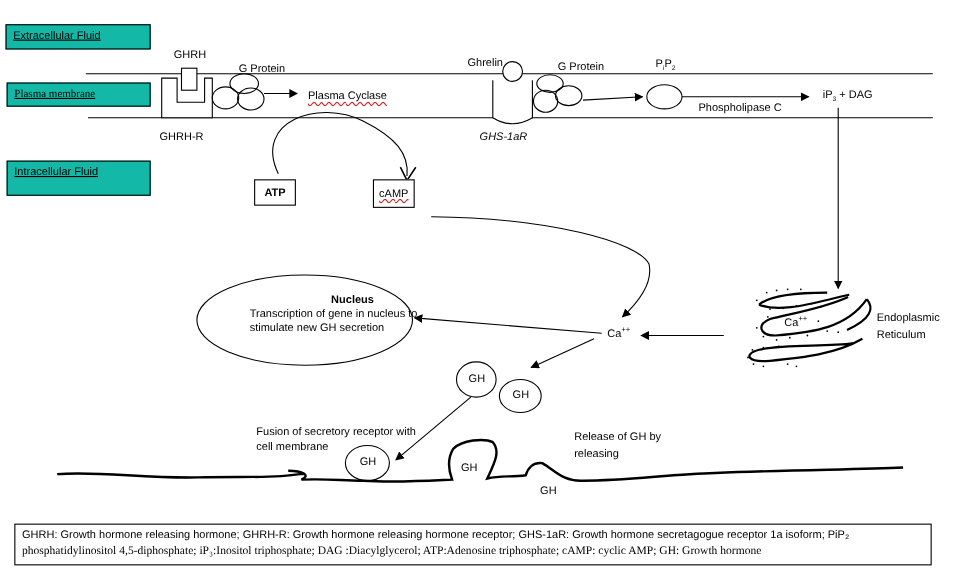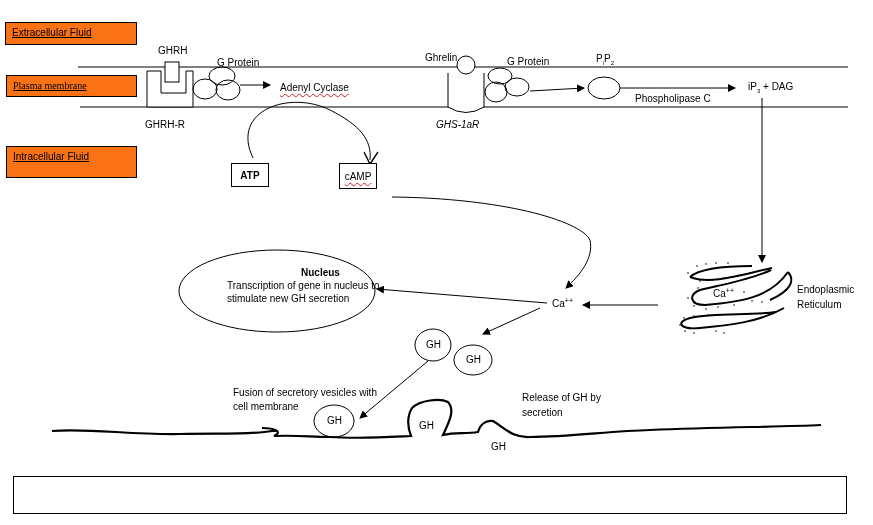--- a/index.html
+++ b/index.html
@@ -1,20 +1,20 @@
 <!DOCTYPE html>
 <html><head>
 <meta charset="utf-8">
 <style>
   html, body { margin: 0; padding: 0; background: #ffffff; }
   body { width: 873px; height: 525px; position: relative; overflow: hidden;
          font-family: "Liberation Sans", "DejaVu Sans", sans-serif; color: #000; }
   svg#diagram { position: absolute; left: 0; top: 0; }
   .lbl { position: absolute; font-size: 10px; white-space: nowrap; line-height: 12px; }
-  .boxlbl { position: absolute; border: 1px solid #000; background: #f97316; font-size: 10px;
+  .boxlbl { position: absolute; border: 1px solid #000; background: #14b8a6; font-size: 10px;
             line-height: 12px; padding: 0; box-sizing: border-box; }
   .boxlbl span { position: absolute; left: 6px; top: 4px; text-decoration: underline; }
   .smallbox { position: absolute; border: 1px solid #000; box-sizing: border-box; font-size: 10px;
               display: flex; align-items: center; justify-content: center; background: #fff; }
   .squig { text-decoration: underline wavy #d02020; text-decoration-thickness: 1px; text-underline-offset: 2px; }
   .legend { position: absolute; left: 13px; top: 476px; width: 834px; height: 38px; border: 1px solid #000;
             box-sizing: border-box; font-size: 10px; line-height: 15px; padding: 2px 6px; }
   .legend .l2 { font-family: "Liberation Serif", serif; font-size: 10.5px; }
   .sup { font-size: 7px; vertical-align: super; line-height: 0; }
   .sub { font-size: 6px; vertical-align: sub; line-height: 0; }
@@ -130,21 +130,21 @@
 <div class="boxlbl" style="left:6px;top:75px;width:131px;height:22px;font-family:Liberation Serif, serif;">
   <span>Plasma membrane</span>
 </div>
 <div class="boxlbl" style="left:6px;top:146px;width:131px;height:32px;">
   <span>Intracellular Fluid</span>
 </div>
 
 <div class="lbl" style="left:158px;top:45px;">GHRH</div>
 <div class="lbl" style="left:145px;top:119px;">GHRH-R</div>
 <div class="lbl" style="left:217px;top:57px;">G Protein</div>
-<div class="lbl squig" style="left:280px;top:82px;">Adenyl Cyclase</div>
+<div class="lbl squig" style="left:280px;top:82px;">Plasma Cyclase</div>
 <div class="lbl" style="left:425px;top:52px;">Ghrelin</div>
 <div class="lbl" style="left:507px;top:56px;">G Protein</div>
 <div class="lbl" style="left:436px;top:119px;font-style:italic;">GHS-1aR</div>
 
 <div class="lbl" style="left:596px;top:53px;">
   <span>P</span><span class="sub">i</span><span>P</span><span class="sub">2</span>
 </div>
 <div class="lbl" style="left:635px;top:93px;">Phospholipase C</div>
 <div class="lbl" style="left:748px;top:81px;">
   <span>iP</span><span class="sub">3</span><span> + DAG</span>
@@ -170,19 +170,21 @@
 
 <div class="lbl" style="left:797px;top:284px;">Endoplasmic</div>
 <div class="lbl" style="left:797px;top:299px;">Reticulum</div>
 
 <div class="lbl" style="left:426px;top:339px;">GH</div>
 <div class="lbl" style="left:466px;top:354px;">GH</div>
 <div class="lbl" style="left:327px;top:415px;">GH</div>
 <div class="lbl" style="left:419px;top:420px;">GH</div>
 <div class="lbl" style="left:491px;top:441px;">GH</div>
 
-<div class="lbl" style="left:233px;top:387px;">Fusion of secretory vesicles with</div>
+<div class="lbl" style="left:233px;top:387px;">Fusion of secretory receptor with</div>
 <div class="lbl" style="left:233px;top:401px;">cell membrane</div>
 <div class="lbl" style="left:522px;top:392px;">Release of GH by</div>
-<div class="lbl" style="left:522px;top:407px;">secretion</div>
+<div class="lbl" style="left:522px;top:407px;">releasing</div>
 
 <div class="legend">
+  <div>GHRH: Growth hormone releasing hormone; GHRH-R: Growth hormone releasing hormone receptor; GHS-1aR: Growth hormone secretagogue receptor 1a isoform; PiP₂</div>
+  <div class="l2">phosphatidylinositol 4,5-diphosphate; iP₃:Inositol triphosphate; DAG :Diacylglycerol; ATP:Adenosine triphosphate; cAMP: cyclic AMP; GH: Growth hormone</div>
 </div>
 
 </body></html>

